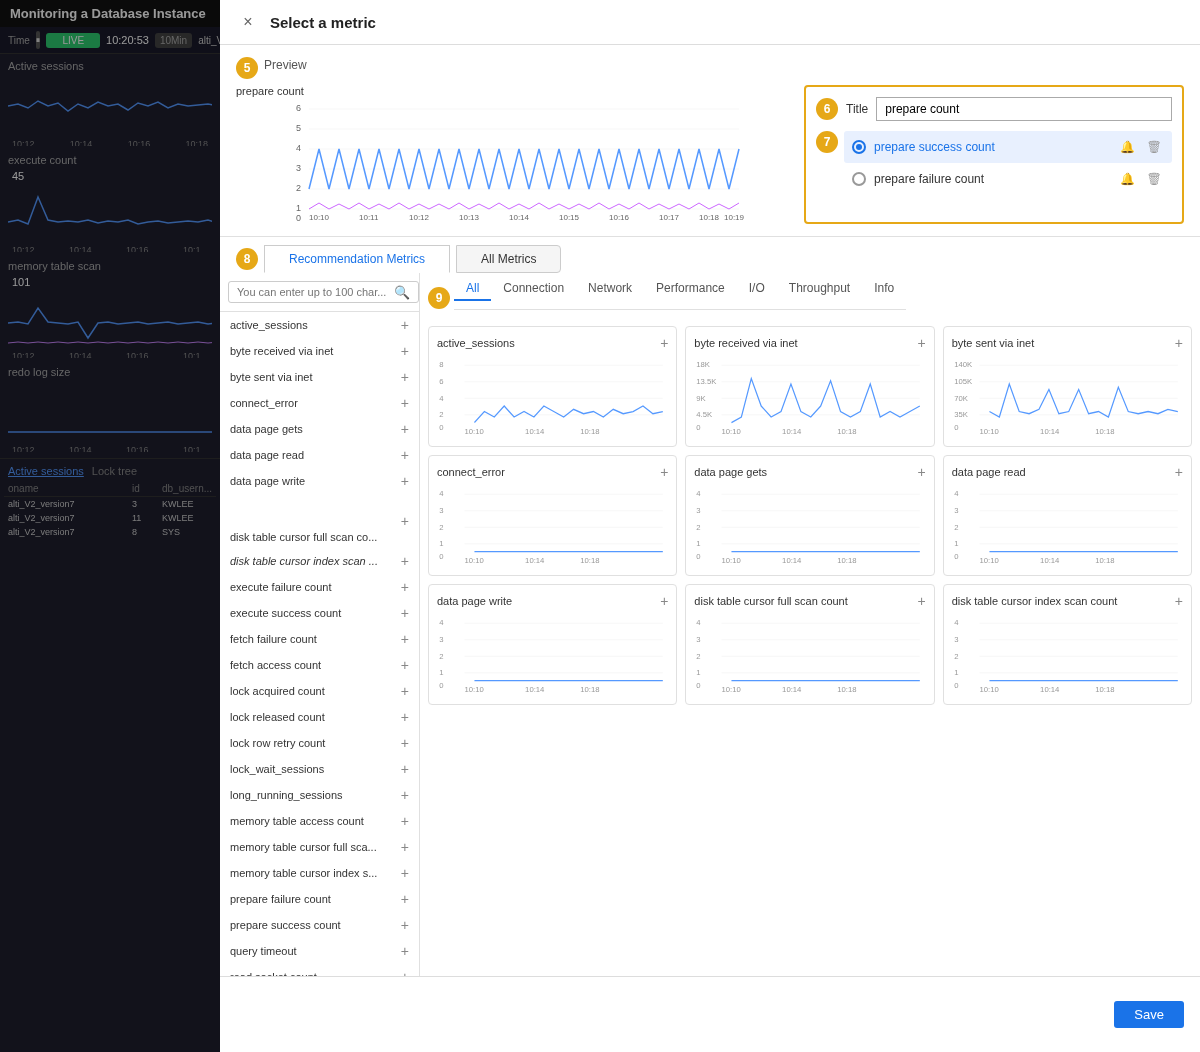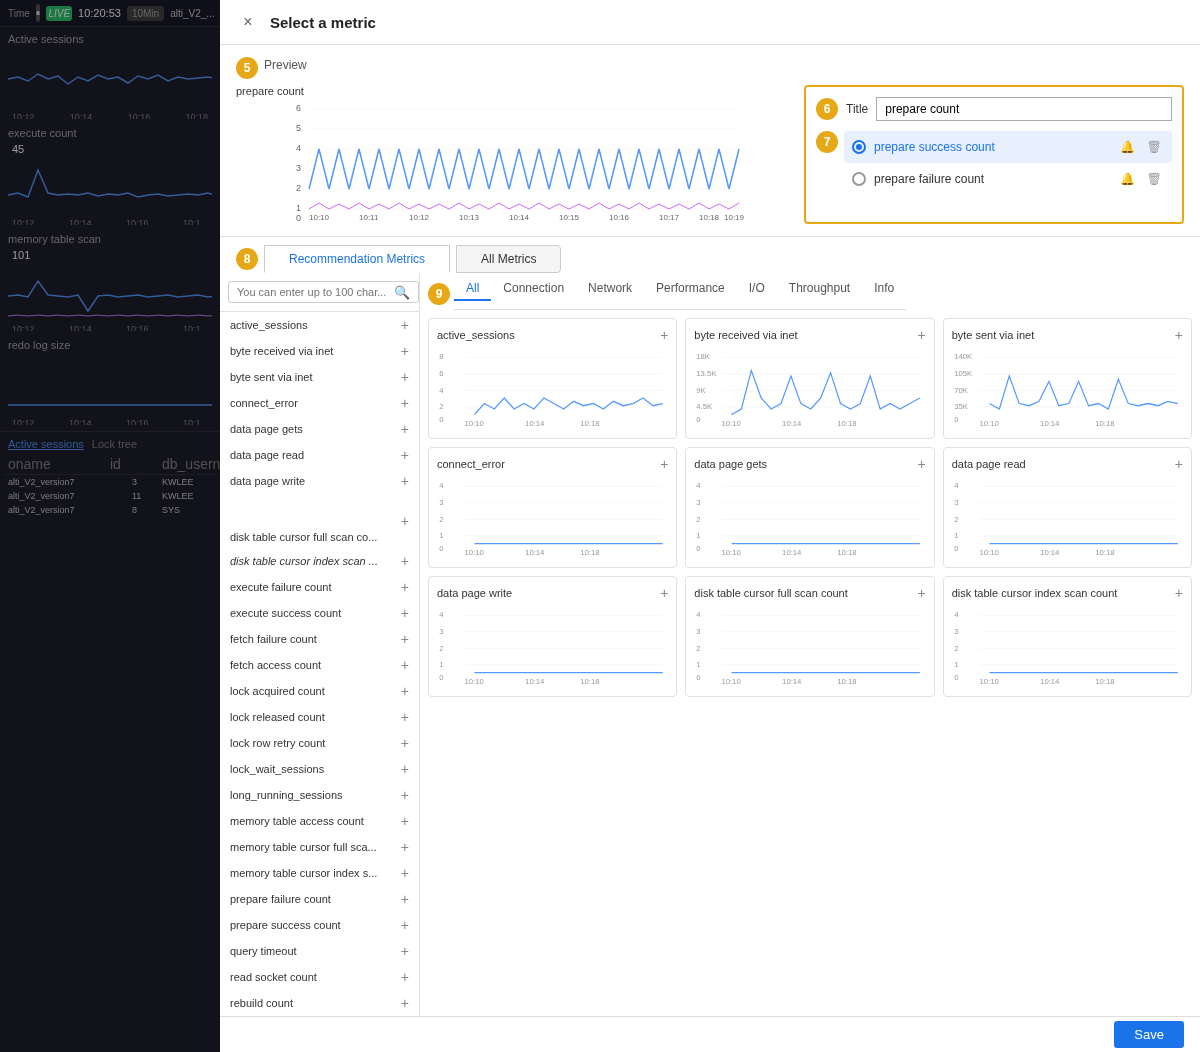--- a/index.html
+++ b/index.html
@@ -2,21 +2,21 @@
 <html><head>
   <meta charset="utf-8">
   <style>
     * { box-sizing: border-box; margin: 0; padding: 0; }
     body { font-family: 'Segoe UI', Arial, sans-serif; font-size: 12px; background: #f0f0f0; overflow: hidden; }
 
     
     .bg-page { position: absolute; top: 0; left: 0; width: 220px; height: 1052px; background: #1e1e2e; color: #ccc; }
     .bg-header { background: #111; padding: 6px 10px; color: #fff; font-size: 13px; font-weight: bold; }
     .bg-time-bar { display: flex; align-items: center; gap: 6px; padding: 4px 8px; background: #1a1a2a; border-bottom: 1px solid #333; }
-    .bg-live-badge { background: #2ecc71; color: #fff; font-size: 10px; padding: 2px 2px; border-radius: 3px; font-style: italic; }
+    .bg-live-badge { background: #2ecc71; color: #fff; font-size: 10px; padding: 2px 16px; border-radius: 3px; }
     .bg-time { color: #fff; font-size: 11px; }
     .bg-interval { background: #444; color: #aaa; font-size: 10px; padding: 2px 5px; border-radius: 3px; }
     .bg-inst { color: #ccc; font-size: 10px; }
     .bg-section { padding: 6px 8px 2px; }
     .bg-section-title { color: #aaa; font-size: 11px; margin-bottom: 4px; }
     .chart-area { height: 70px; position: relative; overflow: hidden; }
 
     
     .modal-overlay { position: absolute; top: 0; left: 0; width: 1200px; height: 1052px; background: rgba(0,0,0,0.4); display: flex; align-items: flex-start; justify-content: flex-end; padding: 0; }
     .modal { position: absolute; top: 0; left: 220px; right: 0; bottom: 0; background: #fff; display: flex; flex-direction: column; }
@@ -56,51 +56,54 @@
     .metrics-list { width: 200px; border-right: 1px solid #e0e0e0; display: flex; flex-direction: column; overflow: hidden; flex-shrink: 0; }
     .search-box { display: flex; align-items: center; padding: 8px; border-bottom: 1px solid #e0e0e0; }
     .search-input { flex: 1; border: 1px solid #ccc; padding: 4px 8px; font-size: 11px; outline: none; border-radius: 3px; }
     .search-icon-wrap { margin-left: -24px; color: #999; font-size: 13px; }
     .metrics-items { overflow-y: auto; flex: 1; }
     .metric-item { display: flex; align-items: center; justify-content: space-between; padding: 5px 10px; font-size: 11px; color: #333; cursor: pointer; }
     .metric-item .plus-btn { color: #888; font-size: 14px; cursor: pointer; }
 
     
     .charts-grid-section { flex: 1; overflow-y: auto; padding: 8px; }
-    .sub-tabs { display: flex; gap: 0; padding: 0 0 8px; border-bottom: 1px solid #e0e0e0; }
+    .sub-tabs { display: flex; gap: 0; padding: 0 0 8px; border-bottom: 1px solid #e0e0e0; margin-bottom: 8px; }
     .sub-tab { padding: 4px 12px; font-size: 12px; cursor: pointer; color: #555; border-bottom: 2px solid transparent; }
     .sub-tab.active { color: #1a73e8; border-bottom: 2px solid #1a73e8; font-weight: 500; }
     .charts-grid { display: grid; grid-template-columns: repeat(3, 1fr); gap: 8px; }
     .chart-card { border: 1px solid #e0e0e0; border-radius: 4px; padding: 8px; background: #fff; }
     .chart-card-header { display: flex; align-items: center; justify-content: space-between; margin-bottom: 4px; }
     .chart-card-title { font-size: 11px; color: #333; font-weight: 500; }
     .chart-card-add { color: #888; font-size: 14px; cursor: pointer; }
     .mini-svg { width: 100%; height: 80px; }
 
     
-    .modal-footer { padding: 4px 16px; border-top: 1px solid #ddd; display: flex; justify-content: flex-end; background: #fff; }
+    .modal-footer { padding: 24px 16px; border-top: 1px solid #ddd; display: flex; justify-content: flex-end; background: #fff; }
     .save-btn { background: #1a73e8; color: #fff; border: none; padding: 6px 20px; font-size: 13px; cursor: pointer; border-radius: 3px; }
 
     
     .badge { width: 22px; height: 22px; border-radius: 50%; background: #e6a817; color: #fff; font-size: 12px; font-weight: bold; display: flex; align-items: center; justify-content: center; flex-shrink: 0; }
 
     .pause-btn { width: 18px; height: 18px; background: #555; color: #fff; font-size: 9px; display: flex; align-items: center; justify-content: center; border-radius: 2px; }
 
     
     .metrics-items::-webkit-scrollbar { width: 6px; }
     .metrics-items::-webkit-scrollbar-track { background: #f0f0f0; }
     .metrics-items::-webkit-scrollbar-thumb { background: #ccc; border-radius: 3px; }
     .charts-grid-section::-webkit-scrollbar { width: 6px; }
     .charts-grid-section::-webkit-scrollbar-track { background: #f0f0f0; }
     .charts-grid-section::-webkit-scrollbar-thumb { background: #ccc; border-radius: 3px; }
   </style>
 </head>
 <body>
 
 <div class="bg-page">
+  <div class="bg-header">
+    <span>Monitoring a Database Instance</span>
+  </div>
   <div class="bg-time-bar">
     <span style="color:#aaa;font-size:10px;">Time</span>
     <div class="pause-btn">⏸</div>
     <span class="bg-live-badge">LIVE</span>
     <span class="bg-time">10:20:53</span>
     <span class="bg-interval">10Min</span>
     <span class="bg-inst">alti_V2_...</span>
   </div>
 
   <div class="bg-section">
@@ -164,21 +167,21 @@
           <span>10:1...</span>
       </div>
     </div>
   </div>
 
   <div style="padding: 6px 4px 2px; border-top: 1px solid #333; margin-top: 4px;">
     <div style="display:flex;gap:8px;padding:0 4px 4px;">
       <span style="color:#5599ff;font-size:11px;text-decoration:underline;cursor:pointer;">Active sessions</span>
       <span style="color:#888;font-size:11px;cursor:pointer;">Lock tree</span>
     </div>
-    <div style="display:grid;grid-template-columns:1fr 30px 50px;font-size:14px;color:#888;padding:2px 4px;border-bottom:1px solid #333;gap:22px;">
+    <div style="display:grid;grid-template-columns:1fr 30px 50px;font-size:10px;color:#888;padding:2px 4px;border-bottom:1px solid #333;">
       <span>oname</span>
       <span>id</span>
       <span>db_usern...</span>
     </div>
     <div>
       <div style="display:grid;grid-template-columns:1fr 30px 50px;font-size:9px;color:#ccc;padding:2px 4px;">
         <span>alti_V2_version7</span>
         <span>3</span>
         <span>KWLEE</span>
       </div>

